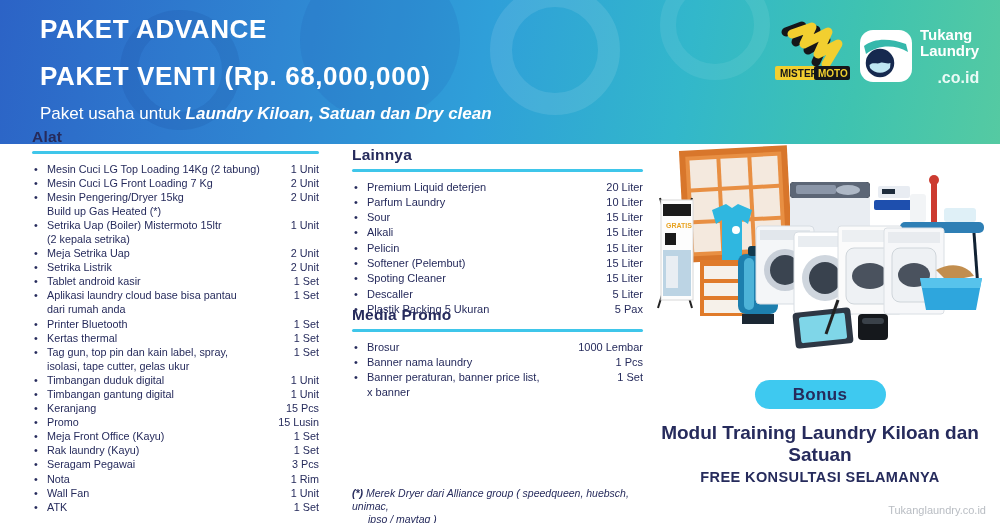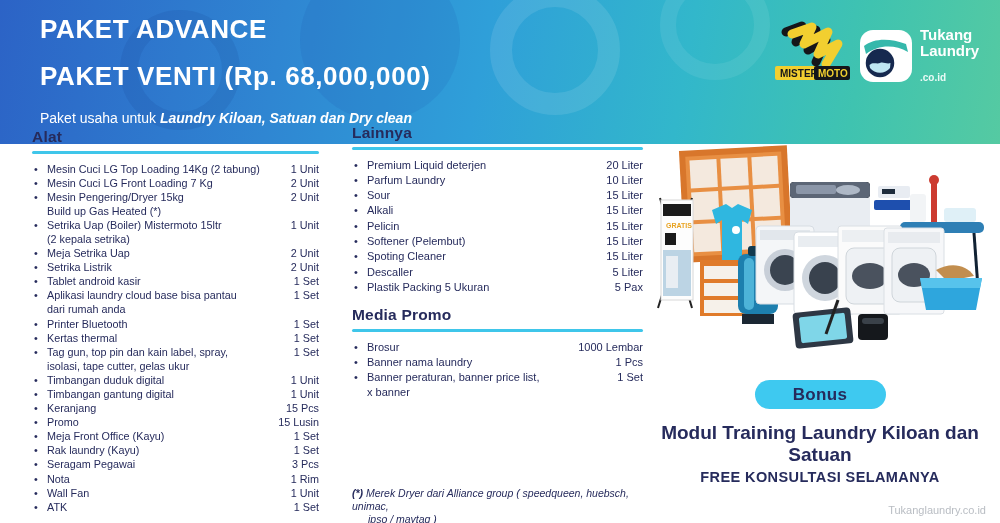--- a/index.html
+++ b/index.html
@@ -26,32 +26,32 @@
     overflow:hidden;
   }
   .header .deco{position:absolute;border-radius:50%;}
   .deco1{left:490px;top:-15px;width:130px;height:130px;border:22px solid rgba(255,255,255,0.10);}
   .deco2{left:120px;top:10px;width:120px;height:120px;border:18px solid rgba(10,40,120,0.10);}
   .deco3{left:660px;top:-30px;width:110px;height:110px;border:16px solid rgba(255,255,255,0.08);}
   .deco4{left:300px;top:-40px;width:160px;height:160px;background:rgba(20,60,160,0.10);}
   .header-text{position:absolute;left:40px;top:14px;color:#fff;}
   .title1{font-size:26px;font-weight:800;letter-spacing:0.6px;line-height:31px;}
   .title2{font-size:26px;font-weight:800;letter-spacing:0.6px;line-height:31px;margin-top:16px;}
-  .subtitle{font-size:14px;margin-top:18px;}
+  .subtitle{font-size:17px;margin-top:12px;}
   .subtitle .em{font-weight:800;font-style:italic;}
   
   .logo-mm{position:absolute;left:772px;top:20px;width:84px;height:66px;}
   .logo-tl{position:absolute;left:860px;top:28px;width:130px;height:56px;display:flex;align-items:center;}
   .tl-text{margin-left:8px;color:#fff;line-height:16px;}
   .tl-name{font-size:15px;font-weight:800;}
-  .tl-domain{font-size:10px;font-weight:700;color:#eafaf6;margin-top:11px;}
+  .tl-domain{font-size:16px;font-weight:700;color:#eafaf6;margin-top:11px;text-align:right;}
   
   .section{position:absolute;}
   .sec-alat{left:32px;top:128px;width:287px;}
-  .sec-lainnya{left:352px;top:124px;width:291px;}
+  .sec-lainnya{left:352px;top:146px;width:291px;}
   .sec-media{left:352px;top:306px;width:291px;}
   .sec-title{font-size:15.5px;font-weight:800;color:var(--navy);letter-spacing:0.2px;}
   .sec-rule{height:2.5px;background:var(--cyan);margin-top:5px;margin-bottom:8px;border-radius:2px;}
   .rows{display:block;}
   .row{display:flex;align-items:flex-start;}
   .alat-rows .row{font-size:10.8px;line-height:14.1px;}
   .lainnya-rows .row{font-size:11px;line-height:15.3px;}
   .media-rows .row{font-size:11px;line-height:15px;}
   .bullet{width:15px;flex:0 0 15px;text-align:left;padding-left:2px;}
   .row-label{flex:1;padding-right:6px;}

